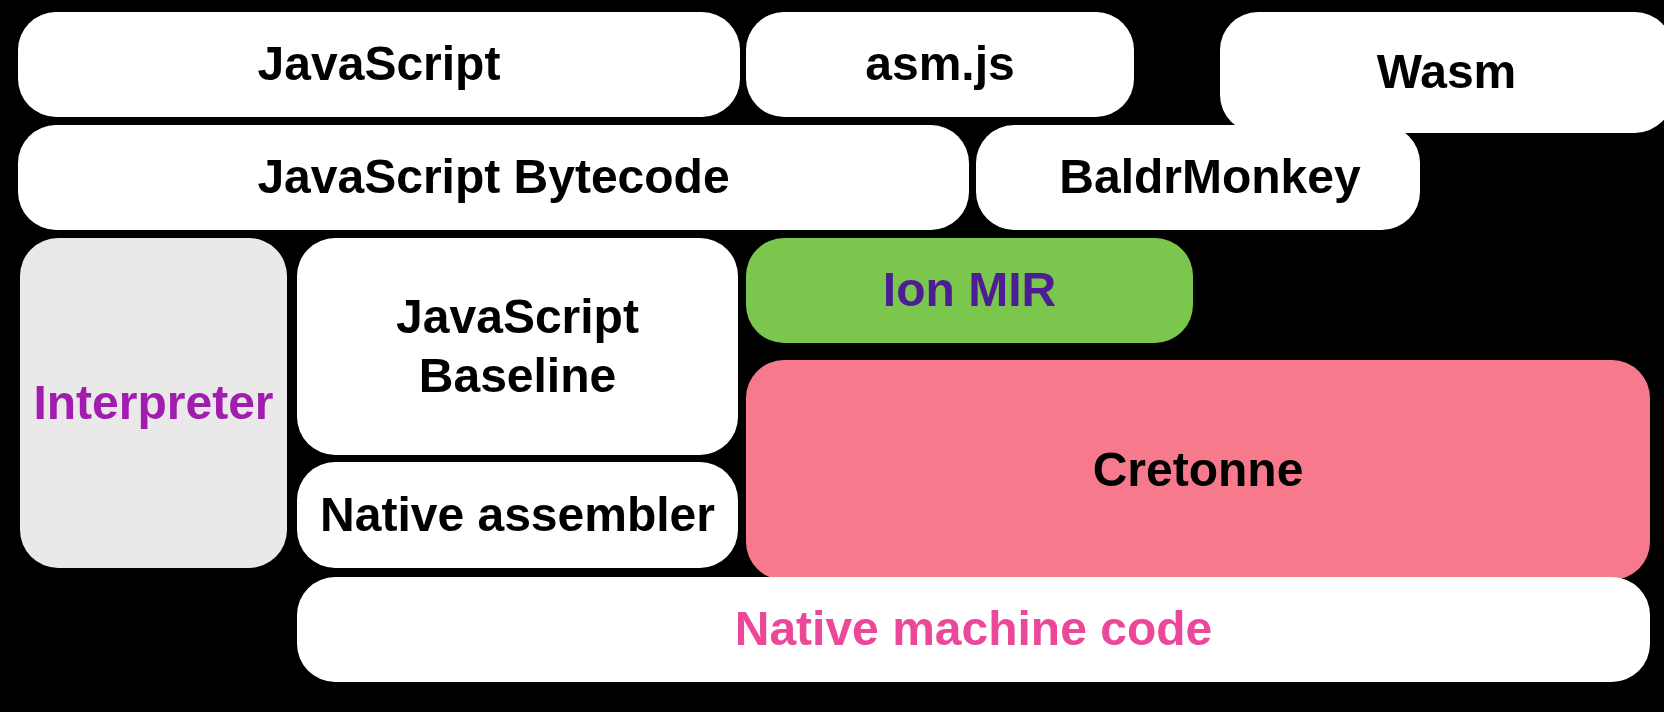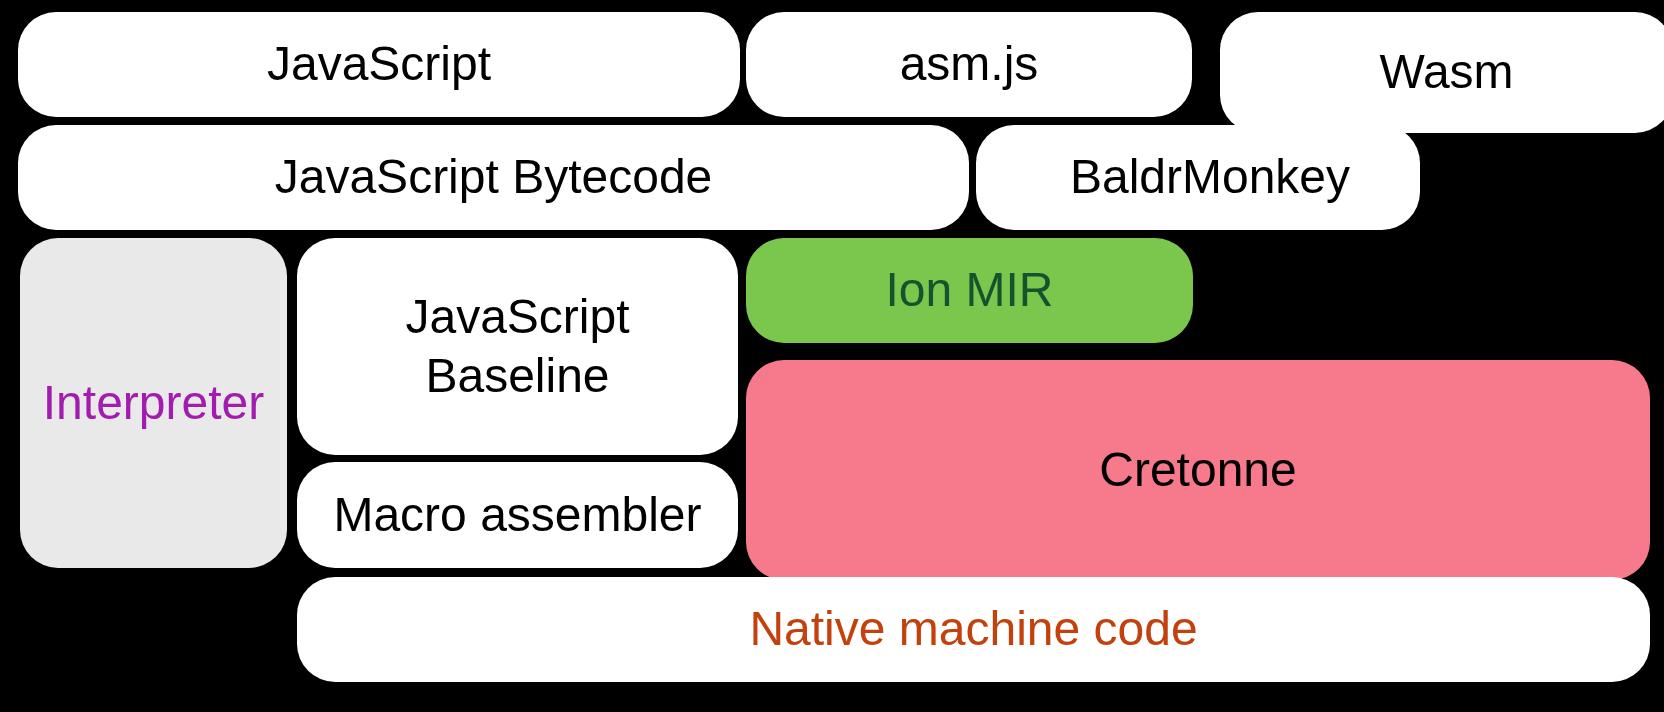--- a/index.html
+++ b/index.html
@@ -19,58 +19,58 @@
     position: absolute;
     box-sizing: border-box;
     border-radius: 38px;
     display: flex;
     align-items: center;
     justify-content: center;
   }
   .node .label {
     font-family: "Liberation Sans", sans-serif;
     font-size: 48px;
-    font-weight: 400;
+    font-weight: 700;
     line-height: 1.22;
     color: #000000;
     text-align: center;
     white-space: pre-line;
   }
 </style>
 </head>
 <body>
 
 <div id="stage">
     <div class="node" style="left: 18px; top: 12px; width: 722px; height: 105px; background: rgb(255, 255, 255);">
       <span class="label" style="color: rgb(0, 0, 0);">JavaScript</span>
     </div>
-    <div class="node" style="left: 746px; top: 12px; width: 446px; height: 105px; background: rgb(255, 255, 255);">
+    <div class="node" style="left: 746px; top: 12px; width: 388px; height: 105px; background: rgb(255, 255, 255);">
       <span class="label" style="color: rgb(0, 0, 0);">asm.js</span>
     </div>
     <div class="node" style="left: 1220px; top: 12px; width: 453px; height: 121px; background: rgb(255, 255, 255);">
       <span class="label" style="color: rgb(0, 0, 0);">Wasm</span>
     </div>
     <div class="node" style="left: 18px; top: 125px; width: 951px; height: 105px; background: rgb(255, 255, 255); align-items: center;">
       <span class="label" style="color: rgb(0, 0, 0);">JavaScript Bytecode</span>
     </div>
     <div class="node" style="left: 976px; top: 125px; width: 444px; height: 105px; background: rgb(255, 255, 255);">
       <span class="label" style="color: rgb(0, 0, 0); margin-left: 24px;">BaldrMonkey</span>
     </div>
     <div class="node" style="left: 20px; top: 238px; width: 267px; height: 330px; background: rgb(233, 233, 233);">
       <span class="label" style="color: #a21caf;">Interpreter</span>
     </div>
     <div class="node" style="left: 297px; top: 238px; width: 441px; height: 217px; background: rgb(255, 255, 255);">
       <span class="label" style="color: rgb(0, 0, 0);">JavaScript
 Baseline</span>
     </div>
     <div class="node" style="left: 746px; top: 238px; width: 447px; height: 105px; background: rgb(123, 199, 77);">
-      <span class="label" style="color: #14532d;">Ion MIR</span>
+      <span class="label" style="color: #4c1d95;">Ion MIR</span>
     </div>
     <div class="node" style="left: 746px; top: 360px; width: 904px; height: 220px; background: rgb(246, 122, 140);">
       <span class="label" style="color: rgb(0, 0, 0);">Cretonne</span>
     </div>
     <div class="node" style="left: 297px; top: 462px; width: 441px; height: 106px; background: rgb(255, 255, 255);">
-      <span class="label" style="color: rgb(0, 0, 0);">Macro assembler</span>
+      <span class="label" style="color: rgb(0, 0, 0);">Native assembler</span>
     </div>
     <div class="node" style="left: 297px; top: 577px; width: 1353px; height: 105px; background: rgb(255, 255, 255);">
-      <span class="label" style="color: #c2410c;">Native machine code</span>
+      <span class="label" style="color: #ec4899;">Native machine code</span>
     </div>
   </div>
 
 </body></html>

